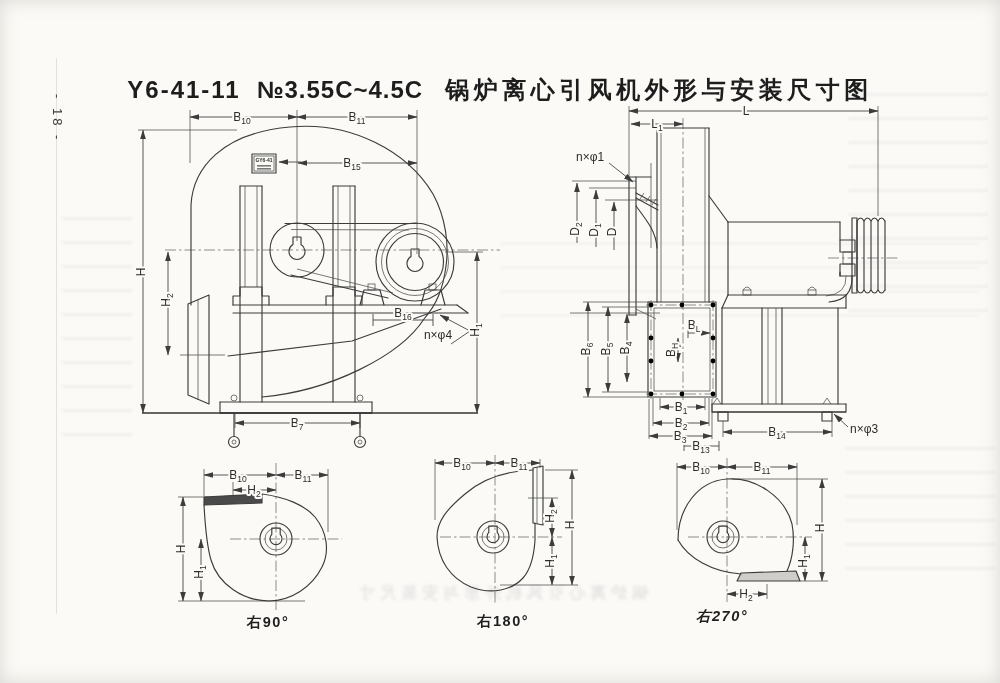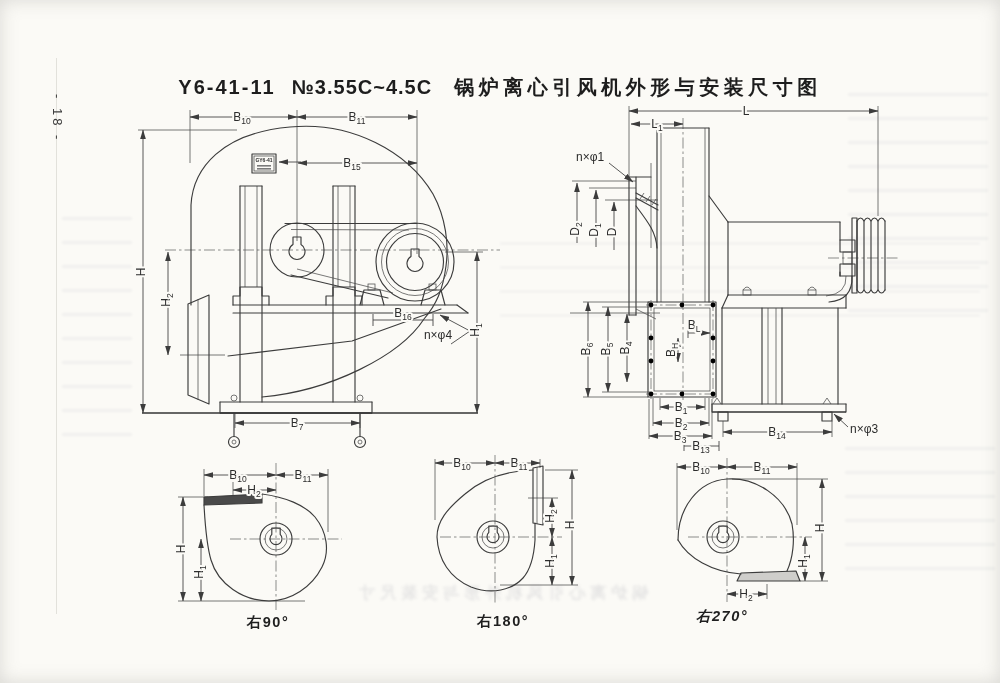--- a/index.html
+++ b/index.html
@@ -14,21 +14,21 @@
   .ghost{position:absolute;opacity:.055;filter:blur(1px);pointer-events:none;
          background:repeating-linear-gradient(180deg,transparent 0 7px,#56607a 7px 10px,transparent 10px 24px);}
   .ghost-text{
     position:absolute;left:318px;top:583px;width:330px;height:22px;
     transform:scaleX(-1);filter:blur(1.4px);opacity:.15;color:#6b6d80;
     font-size:16px;font-weight:bold;letter-spacing:5px;white-space:nowrap;pointer-events:none;
   }
   
   .title{
     position:absolute;top:74px;left:0;width:1000px;text-align:center;
-    font-size:20px;font-weight:bold;color:#1d1d1d;white-space:nowrap;
+    font-size:24px;font-weight:bold;color:#1d1d1d;white-space:nowrap;
   }
   .title .t-model{letter-spacing:2px;margin-right:16px;}
   .title .t-range{letter-spacing:1px;margin-right:22px;}
   .title .t-name{letter-spacing:4.5px;}
   .pagenum{
     position:absolute;left:50px;top:94px;color:#3d3d3d;font-size:13px;
     writing-mode:vertical-rl;letter-spacing:3px;
   }
   
   svg{position:absolute;left:0;top:0;}

